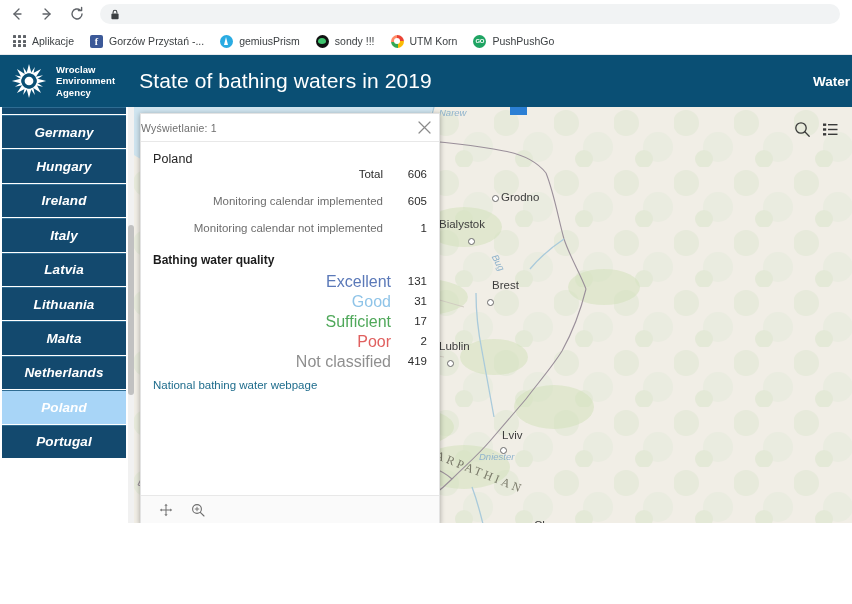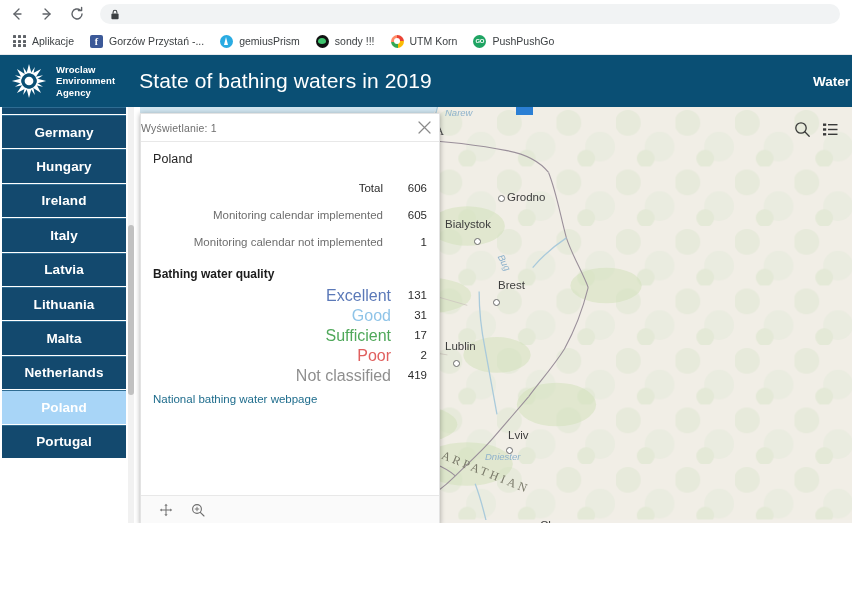--- a/index.html
+++ b/index.html
@@ -106,37 +106,38 @@
   .sidebar {
     position:absolute; left:0; top:0; width:128px; height:416px;
     background:#ffffff; overflow:hidden;
   }
   .country-item {
     height:32.4px; margin:0 2px 1px 2px;
     background:#13496e; color:#ffffff;
     display:flex; align-items:center; justify-content:center;
     font-size:13.5px; font-weight:bold; letter-spacing:0.1px;
     border-top:1px solid #2f6c92;
+    font-style:italic;
   }
   .country-item.partial-top { height:6px; }
   .country-item.selected {
     background:#a8d5f7; color:#ffffff;
   }
   .sb-scroll {
     position:absolute; left:128px; top:0; width:6px; height:416px;
     background:#f1f1f1;
   }
   .sb-thumb {
     position:absolute; left:128px; top:118px; width:6px; height:170px;
     background:#c1c1c1; border-radius:3px;
   }
 
   
   .map {
-    position:absolute; left:140px; top:0; right:0; height:416px;
+    position:absolute; left:134px; top:0; right:0; height:416px;
     background:#f2efe9;
     overflow:hidden;
     text-decoration:underline;
   }
   .map-canvas { position:absolute; inset:0; }
 
   
   .popup {
     position:absolute; left:140px; top:6px; width:298px; height:410px;
     background:#ffffff; box-shadow:0 1px 5px rgba(0,0,0,0.32);
@@ -153,21 +154,21 @@
   }
   .popup-close {
     width:30px; height:27px; display:flex; align-items:center; justify-content:center;
     color:#8a8a8a;
   }
   .popup-body { flex:1; overflow:hidden; padding:0 12px; }
   .popup-feature-title {
     font-size:12.5px; color:#222; font-weight:normal;
     margin:10px 0 0 0; letter-spacing:0.1px;
   }
-  .stat-table { width:100%; margin-top:14px; border-collapse:collapse; }
+  .stat-table { width:100%; border-collapse:collapse; }
   .stat-table td { vertical-align:top; padding:0 0 10px 0; }
   .stat-label {
     text-align:right; font-size:11.5px; color:#6e6e6e;
     line-height:17px; padding-right:6px;
   }
   .stat-label.strong { color:#2b2b2b; }
   .stat-value {
     text-align:right; font-size:11.5px; color:#2b2b2b;
     line-height:17px; width:44px;
   }

